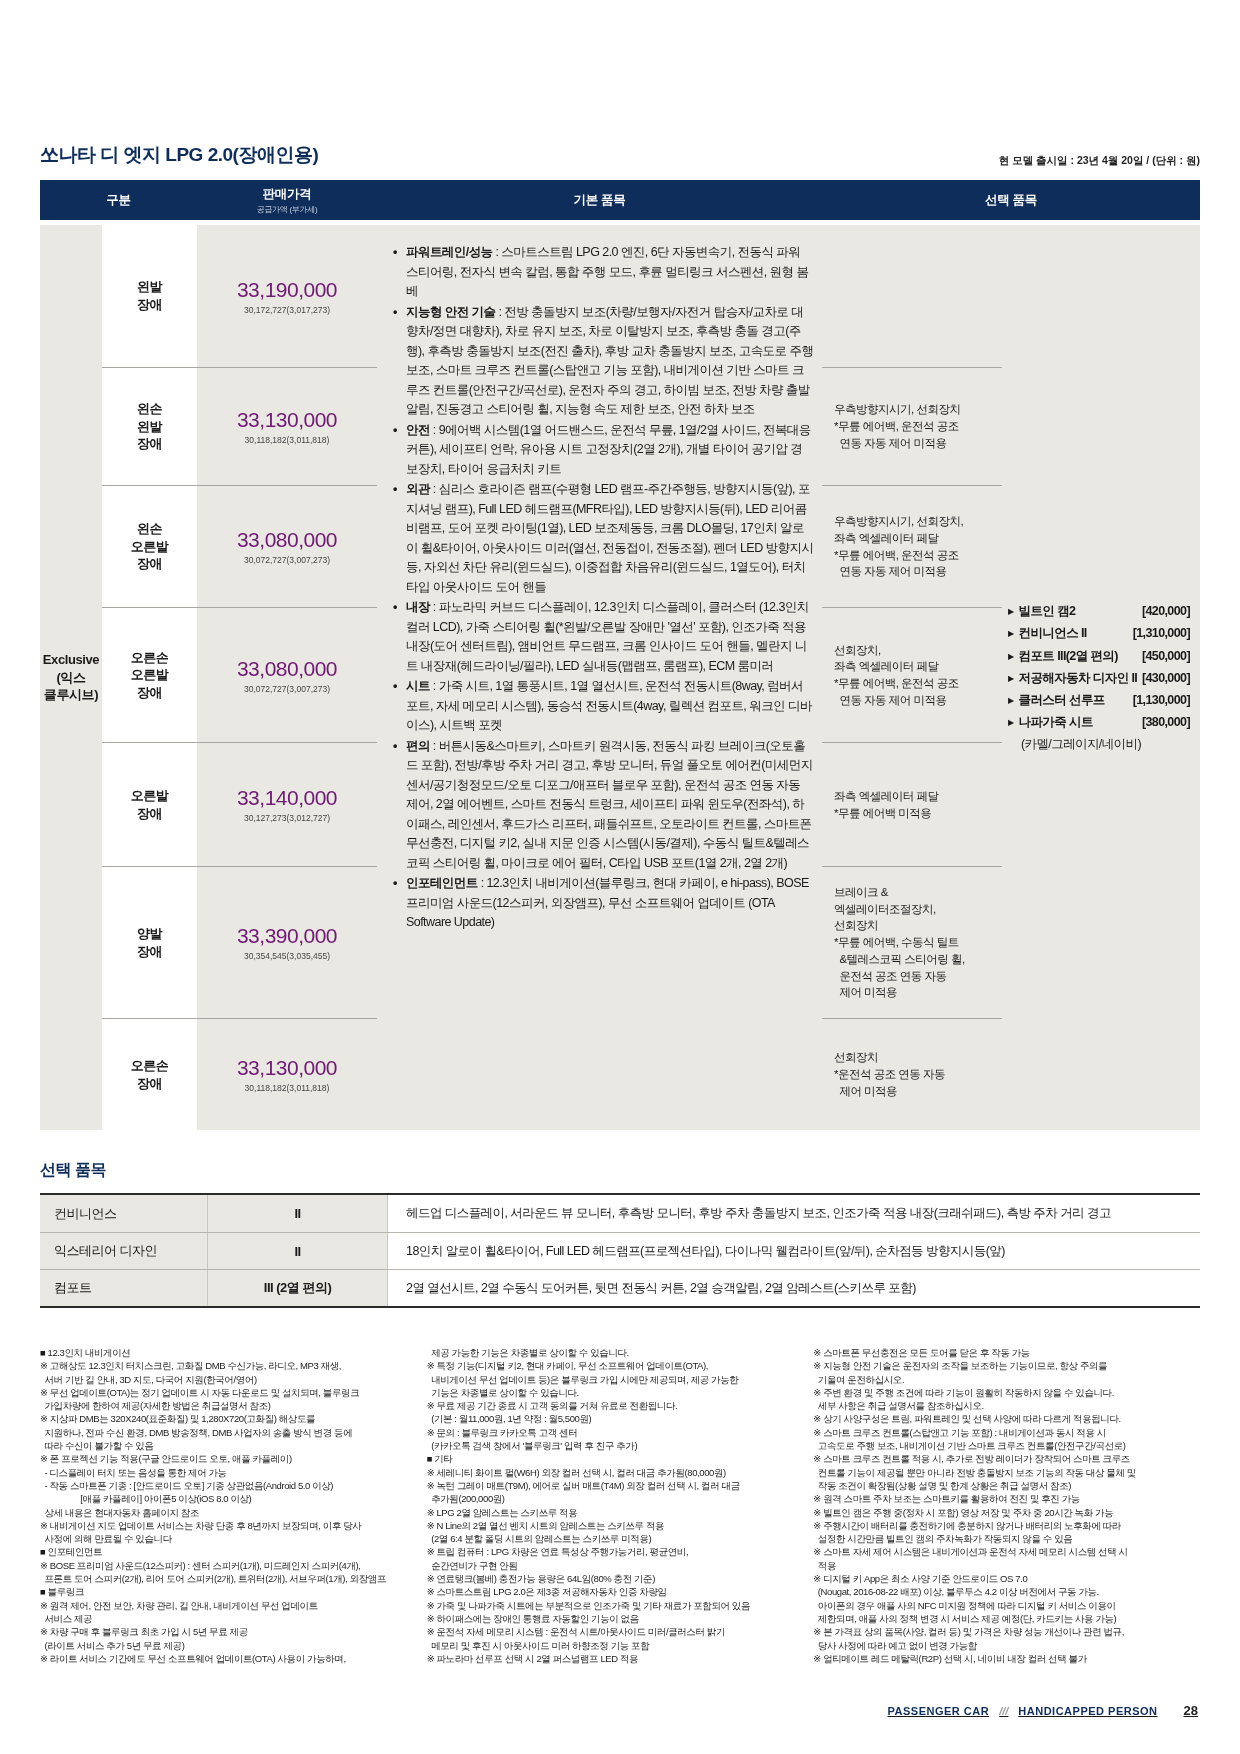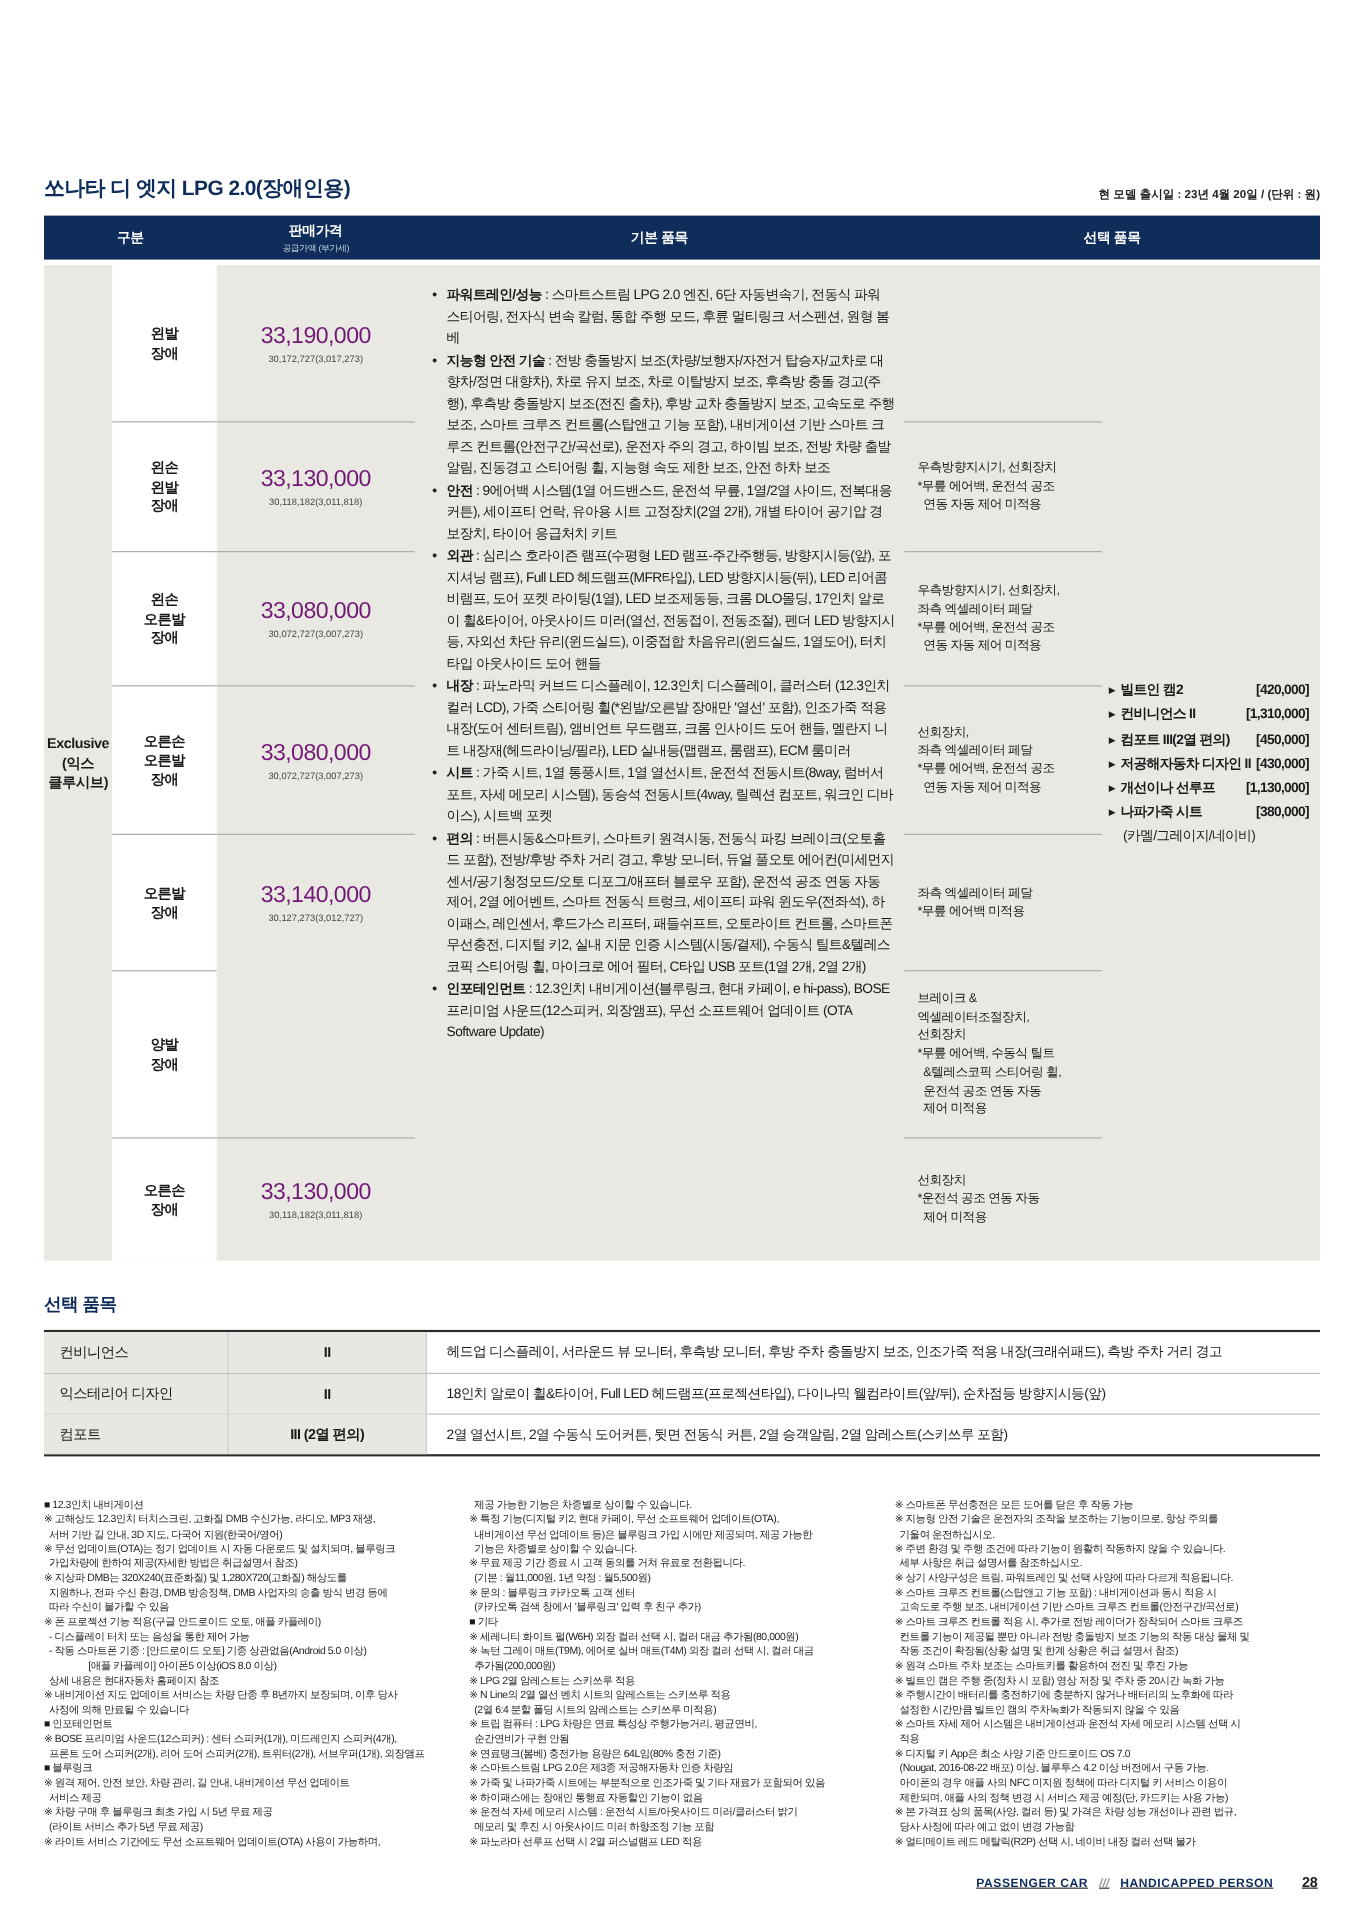--- a/index.html
+++ b/index.html
@@ -1,18 +1,18 @@
 <!DOCTYPE html>
 <html lang="ko"><head>
 <meta charset="utf-8">
 <style>
   * { margin:0; padding:0; box-sizing:border-box; }
   html,body { background:#fff; }
   body { font-family:"Liberation Sans","DejaVu Sans",sans-serif; color:#1a1a1a; }
-  .page { position:relative; width:1240px; height:1754px; margin:0 auto; background:#fff; padding:16px 40px; overflow:hidden; }
+  .page { position:relative; width:1240px; height:1754px; margin:0 auto; background:#fff; padding:0 40px; overflow:hidden; }
 
   
   .title-row { display:flex; justify-content:space-between; align-items:flex-end; margin-top:142px; margin-bottom:12px; }
   .doc-title { font-size:19px; font-weight:bold; color:#0e2d5b; letter-spacing:-0.5px; }
   .release-info { font-size:10.5px; font-weight:bold; color:#222; }
 
   
   .pt-head { display:grid; grid-template-columns:62px 95px 180px 445px 180px 198px; background:#0e2d5b; color:#fff; height:40px; }
   .pt-head .hc { display:flex; flex-direction:column; align-items:center; justify-content:center; font-size:12.5px; font-weight:bold; letter-spacing:-0.3px; }
   .hc-gubun { grid-column:1 / span 2; }
@@ -136,20 +136,24 @@
 장애</div>
     <div class="cell price-cell r5 bt">
       <span class="price-big">33,140,000</span>
       <span class="price-sub">30,127,273(3,012,727)</span>
     </div>
     <div class="cell special-cell r5 bt">좌측 엑셀레이터 페달
 *무릎 에어백 미적용</div>
 
     <div class="cell type-cell r6 mh6 bt">양발
 장애</div>
+    <div class="cell price-cell r6 bt">
+      <span class="price-big">33,390,000</span>
+      <span class="price-sub">30,354,545(3,035,455)</span>
+    </div>
     <div class="cell special-cell r6 bt">브레이크 &amp;
 엑셀레이터조절장치,
 선회장치
 *무릎 에어백, 수동식 틸트
   &amp;텔레스코픽 스티어링 휠,
   운전석 공조 연동 자동
   제어 미적용</div>
 
     <div class="cell type-cell r7 mh7 bt">오른손
 장애</div>
@@ -188,21 +192,21 @@
           <span class="opt-name">컴포트 III(2열 편의)</span>
           <span class="opt-price">[450,000]</span>
         </div>
       <div class="opt">
           <span class="tri">▶</span>
           <span class="opt-name">저공해자동차 디자인 II</span>
           <span class="opt-price">[430,000]</span>
         </div>
       <div class="opt">
           <span class="tri">▶</span>
-          <span class="opt-name">개선이나 선루프</span>
+          <span class="opt-name">클러스터 선루프</span>
           <span class="opt-price">[1,130,000]</span>
         </div>
       <div class="opt">
           <span class="tri">▶</span>
           <span class="opt-name">나파가죽 시트</span>
           <span class="opt-price">[380,000]</span>
         </div>
       <div class="opt-note">(카멜/그레이지/네이비)</div>
     </div>
   </div>

